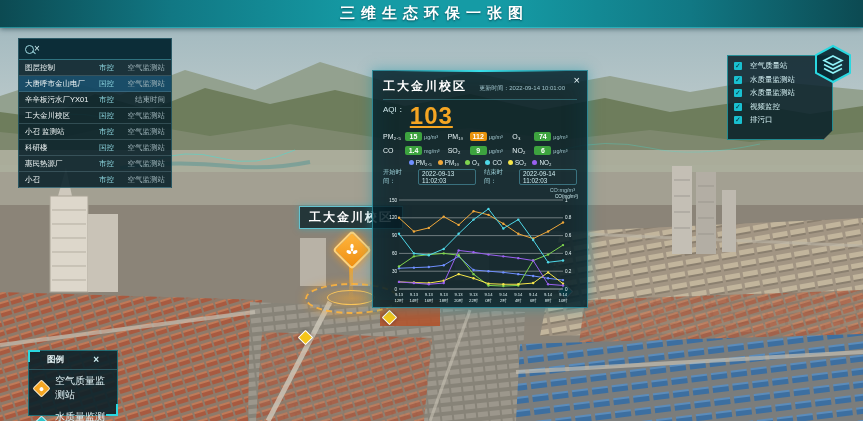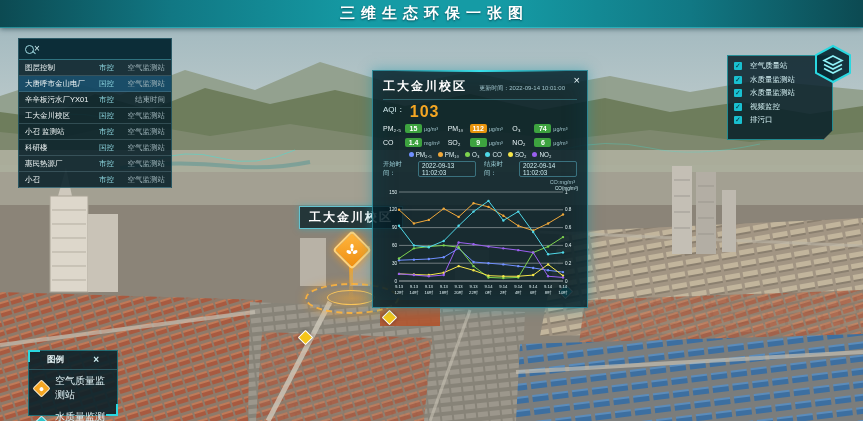--- a/index.html
+++ b/index.html
@@ -40,21 +40,21 @@
     box-shadow:0 0 12px rgba(20,150,170,.5), inset 0 0 24px rgba(15,90,110,.3);z-index:7;}
   .popup::before{content:"";position:absolute;top:-1px;left:10%;width:80%;height:2px;
     background:linear-gradient(90deg,transparent,#39e0ea,transparent);}
   .popup-close{position:absolute;top:3px;right:7px;font-size:11px;color:#e8f6f8;cursor:pointer;}
   .popup-head{display:flex;justify-content:space-between;align-items:baseline;
     border-bottom:1px solid rgba(90,200,215,.35);padding-bottom:4px;}
   .st-name{font-size:12px;font-weight:bold;color:#fff;letter-spacing:2px;}
   .upd{font-size:6px;color:#9fc3cb;margin-right:12px;white-space:nowrap;}
   .aqi-row{margin:4px 0 1px;display:flex;align-items:flex-start;}
   .aqi-label{font-size:8px;color:#cfe8ec;}
-  .aqi-value{font-size:16px;font-weight:bold;color:#f5a623;margin-left:5px;letter-spacing:1px;line-height:1;}
+  .aqi-value{font-size:24px;font-weight:bold;color:#f5a623;margin-left:5px;letter-spacing:1px;line-height:1;text-decoration:underline;}
   .pol-grid{display:grid;grid-template-columns:1fr 1fr 1fr;row-gap:5px;margin:4px 0 4px;}
   .pol{display:flex;align-items:center;font-size:7px;}
   .pol .pl{width:22px;color:#e8f4f6;flex:none;}
   .pol .pv{min-width:13px;text-align:center;padding:1px 2px;border-radius:2px;color:#fff;
     font-size:7px;font-weight:bold;}
   .pol .pu{margin-left:2px;color:#9fc3cb;font-size:5.5px;}
   .chart-legend{display:flex;justify-content:center;gap:6px;font-size:6.3px;color:#dff1f4;margin:2px 0;}
   .cl-item{display:flex;align-items:center;gap:2px;}
   .cl-dot{width:5px;height:5px;border-radius:50%;}
   .time-row{display:flex;justify-content:center;gap:8px;font-size:6.3px;color:#9fd4dc;margin:2px 0 1px;align-items:center;}

